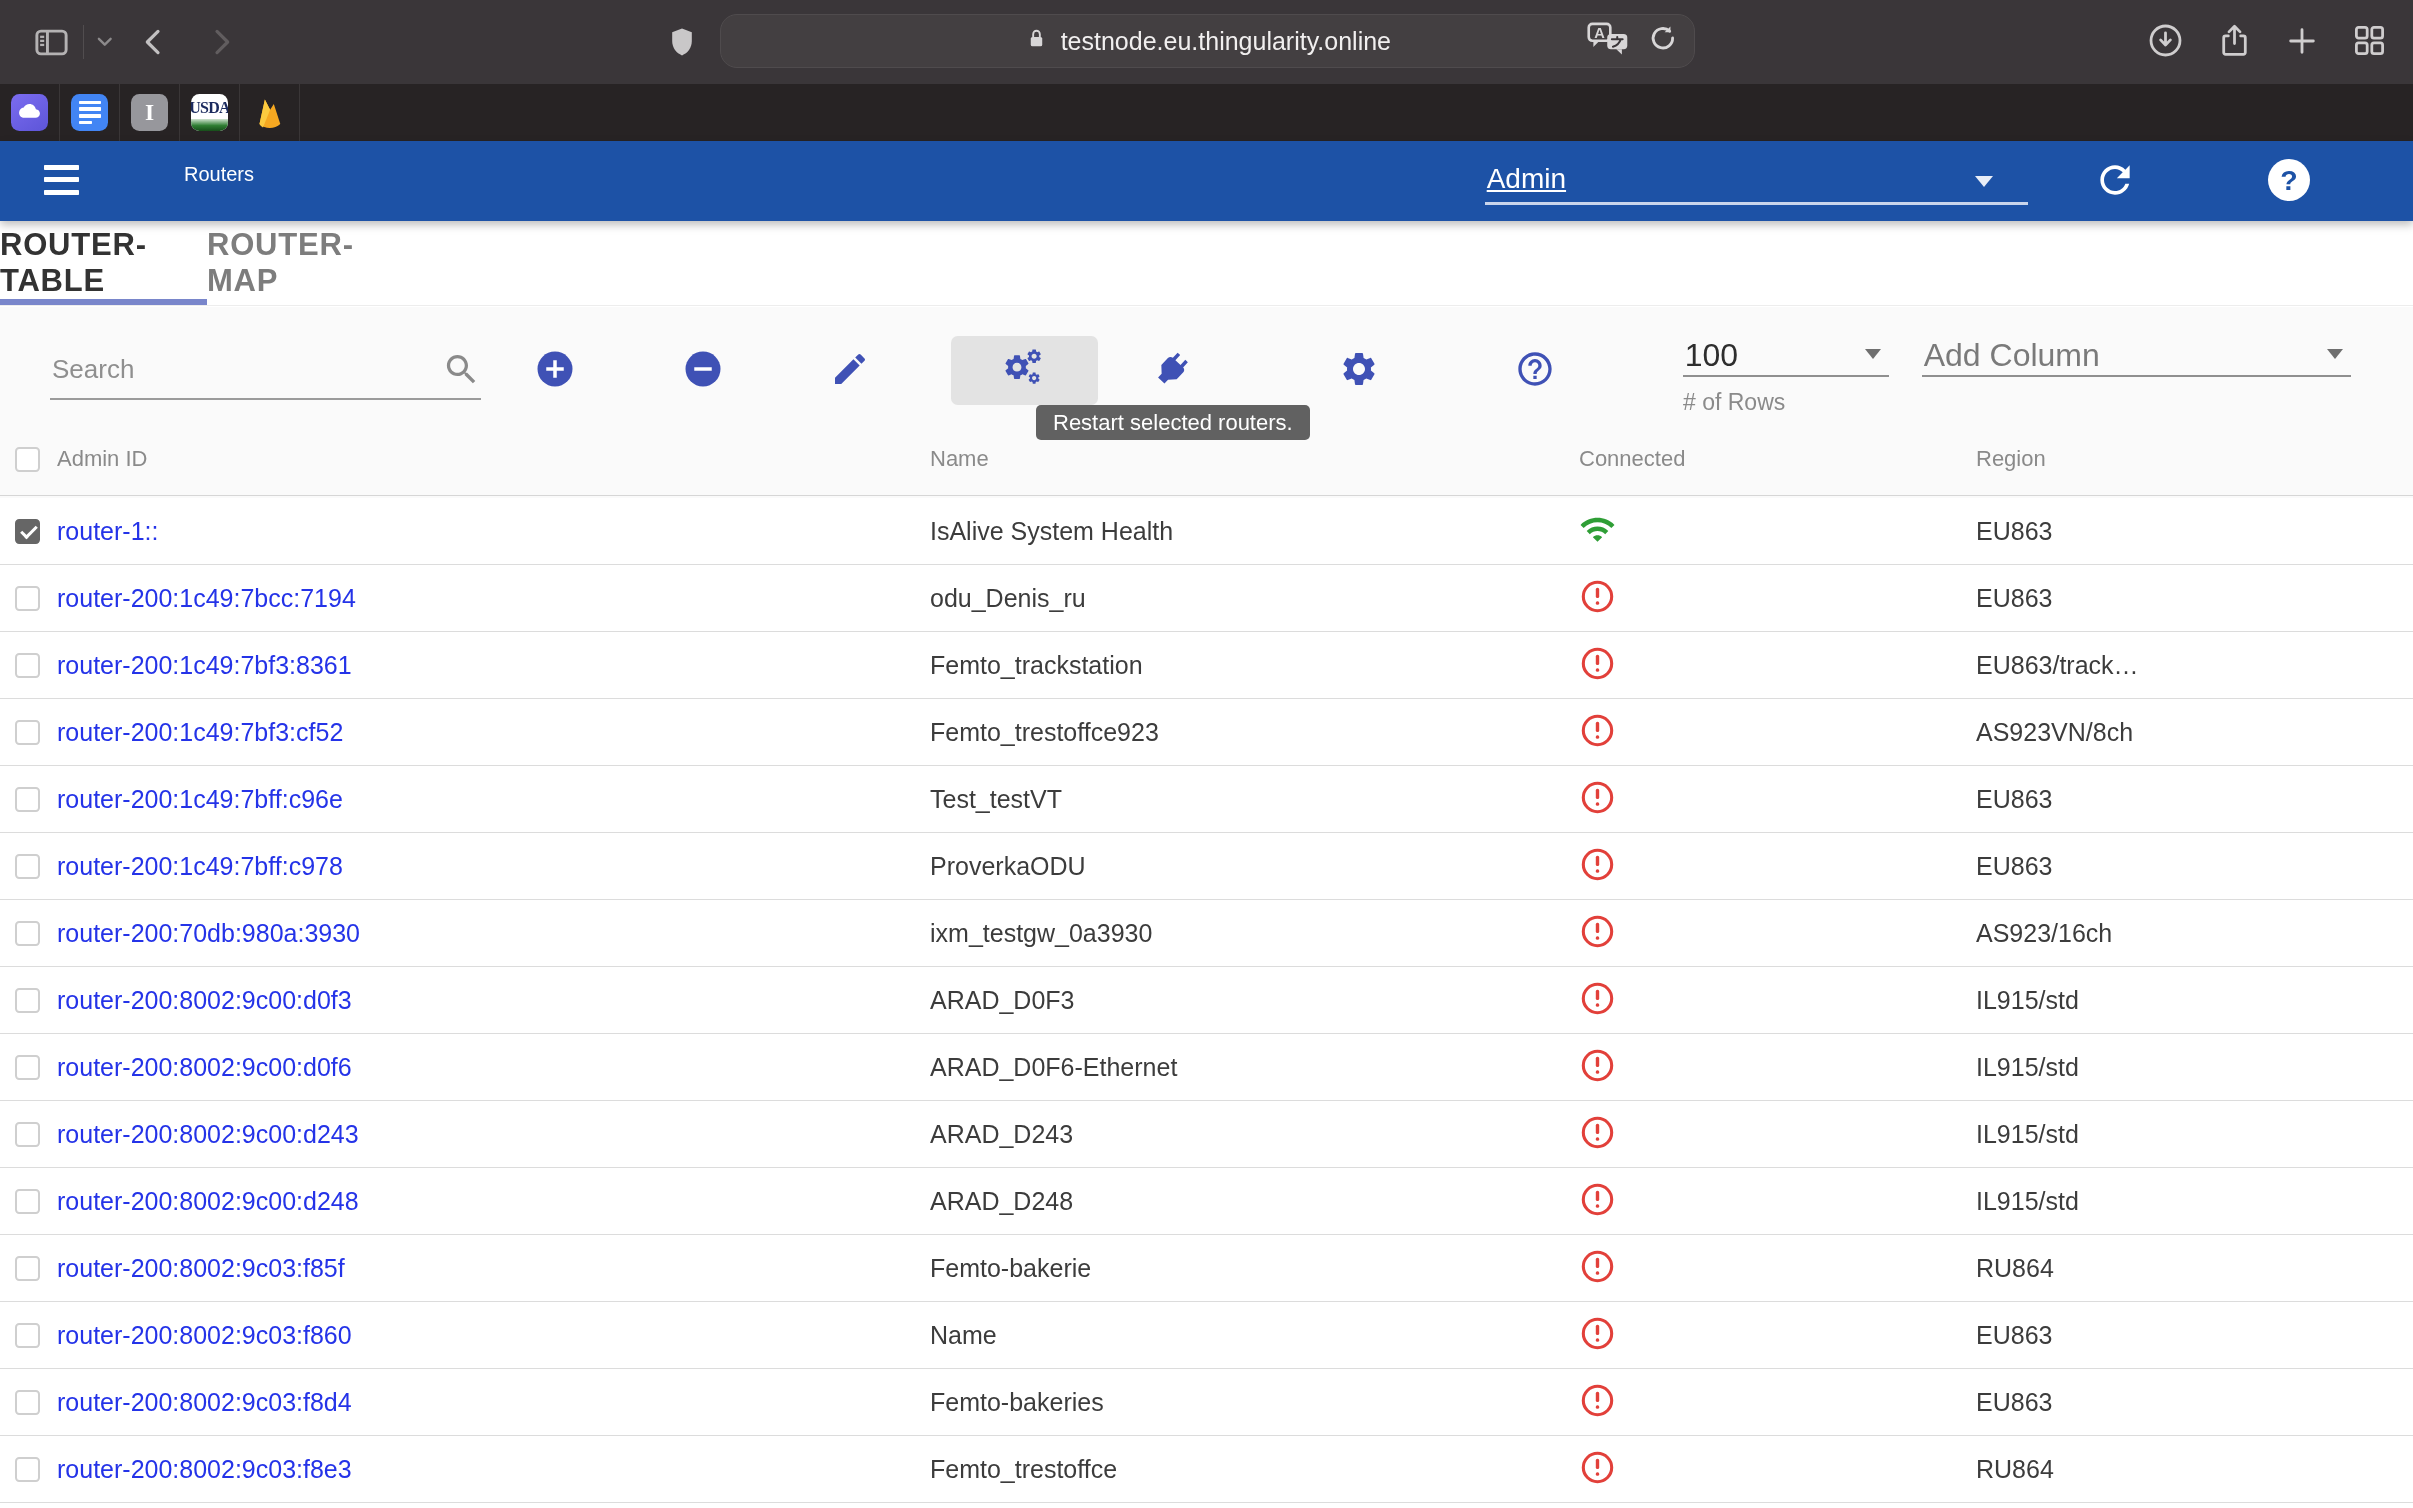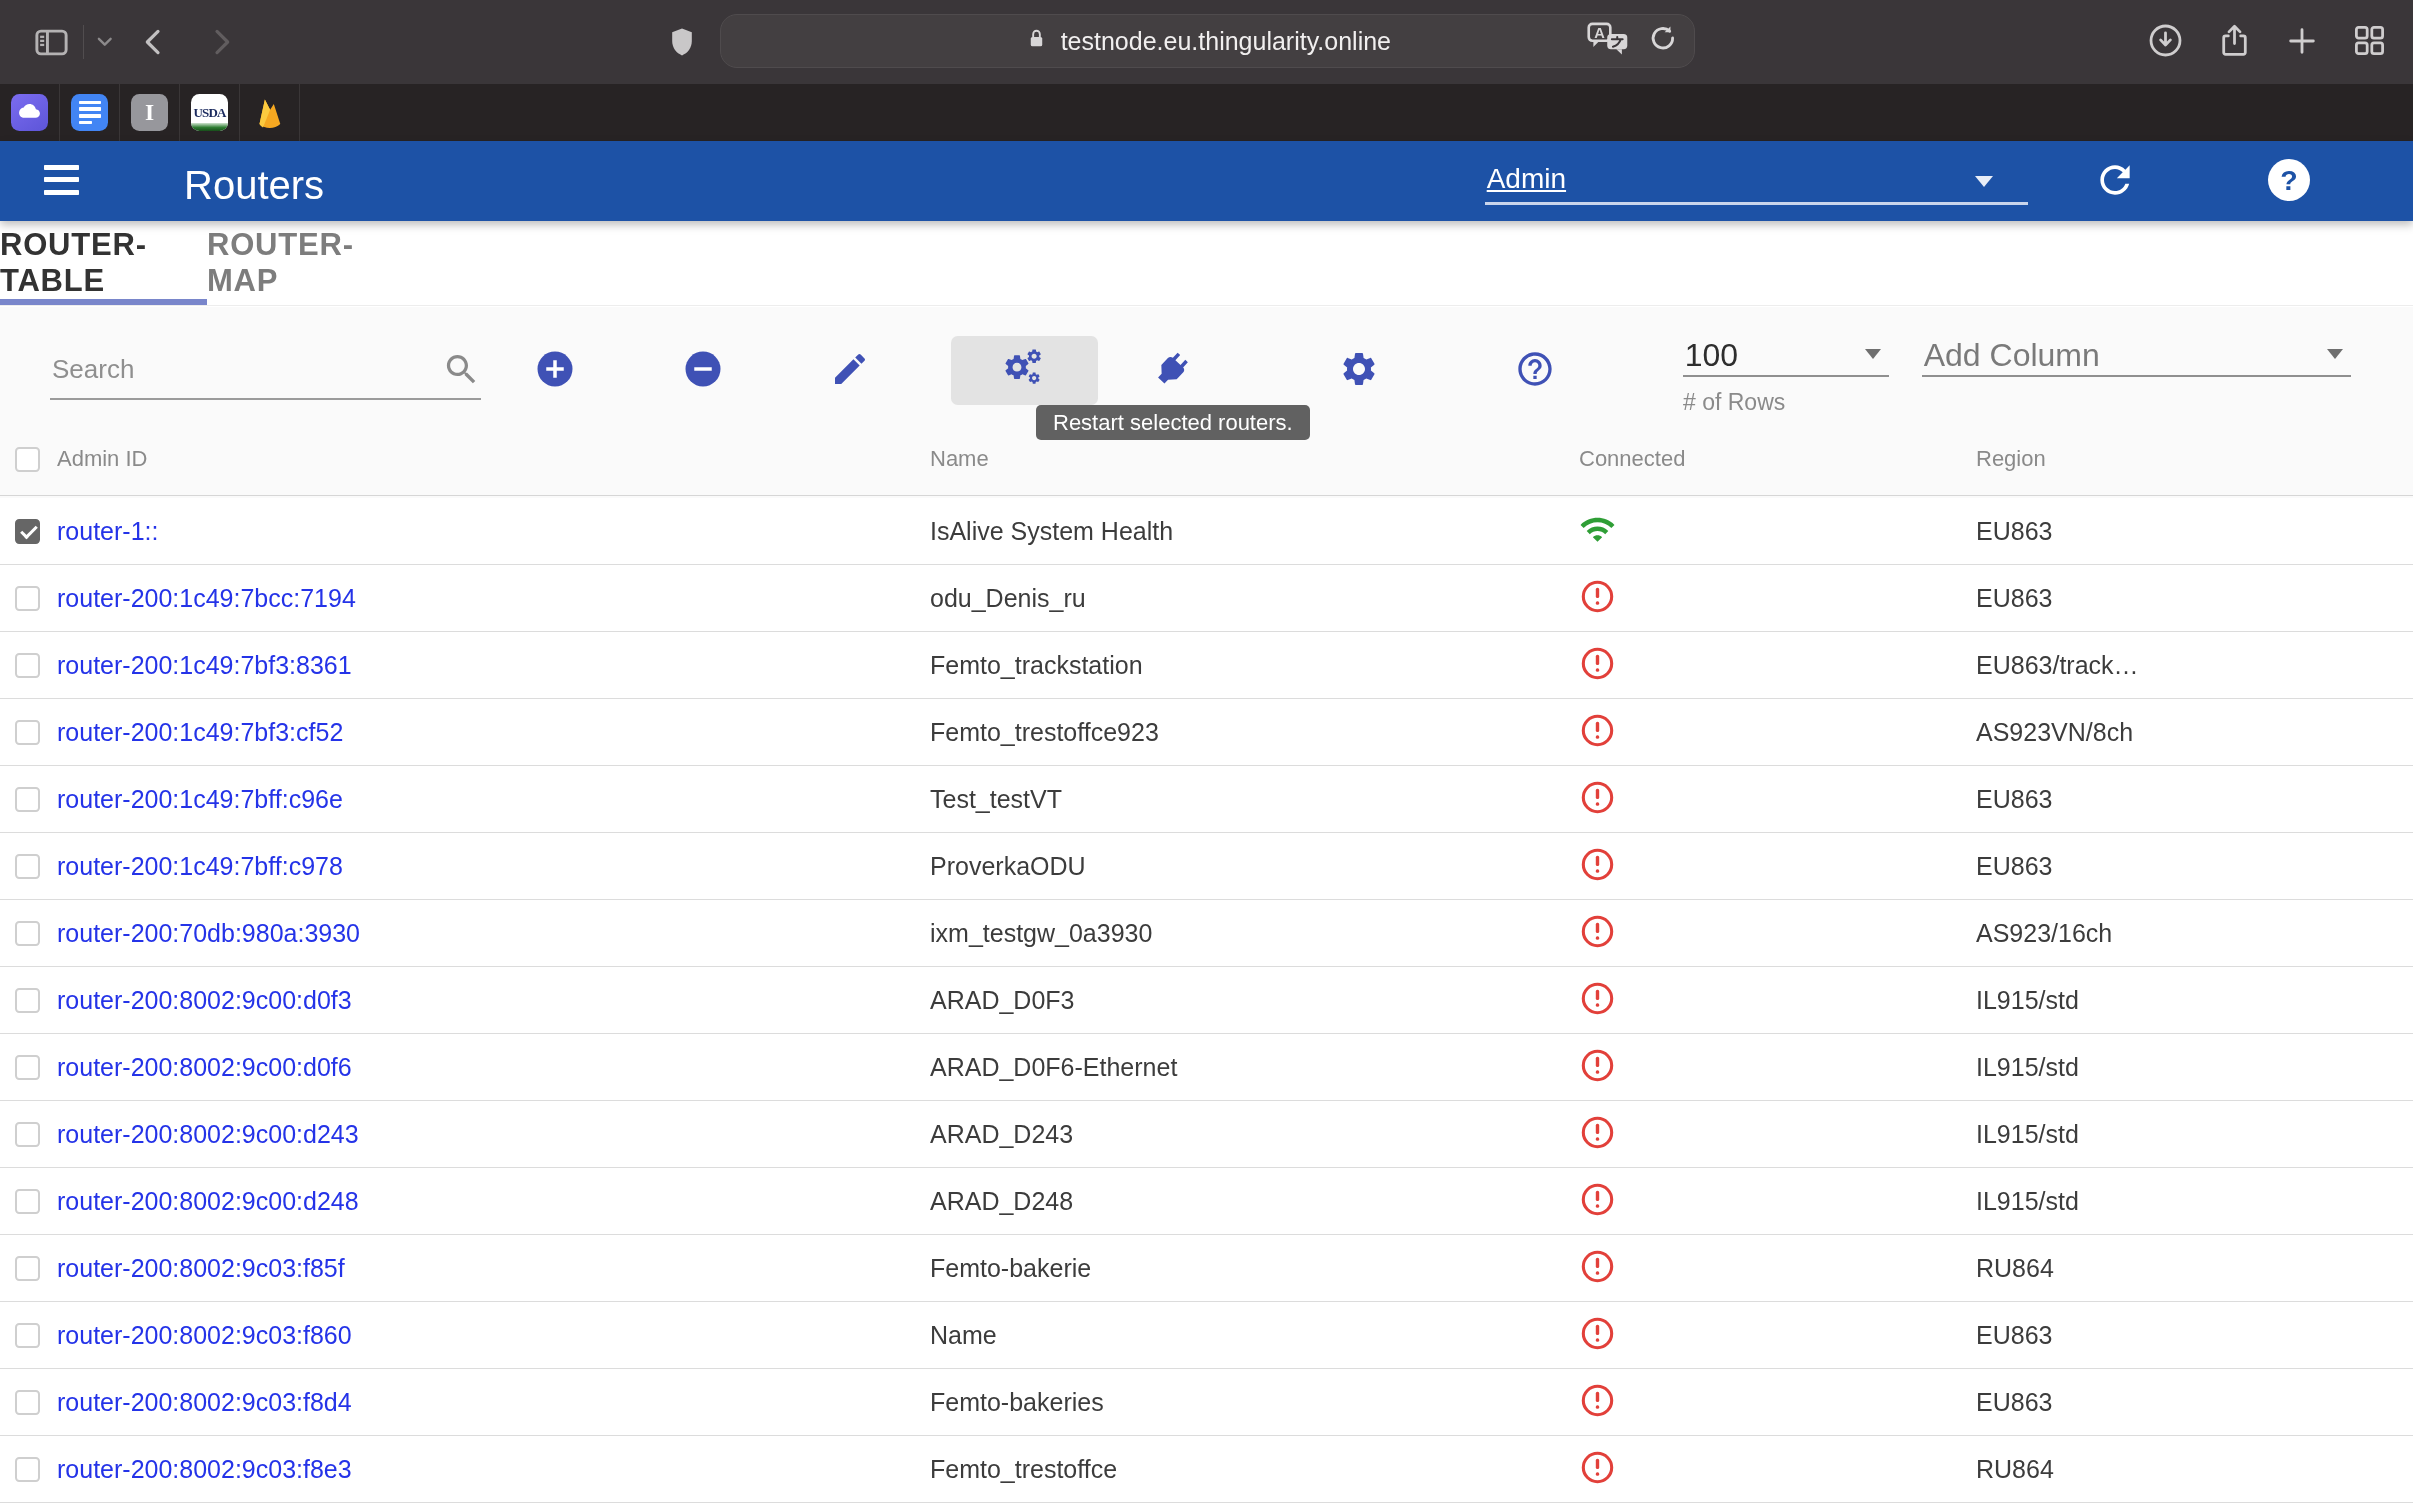--- a/index.html
+++ b/index.html
@@ -24,34 +24,34 @@
   .b-right{position:absolute;right:25px;top:0;height:84px;display:flex;align-items:center;gap:32px;color:#cfcdce;}
 
   
   .tabstrip{position:absolute;left:0;top:84px;width:2413px;height:57px;background:#272324;display:flex;}
   .pinned{width:60px;height:57px;display:flex;align-items:center;justify-content:center;border-right:1.7px solid #3a3637;}
   .fav{width:37px;height:37px;border-radius:8.4px;display:flex;align-items:center;justify-content:center;overflow:hidden;}
   .fav-cloud{background:linear-gradient(145deg,#7b6cf0,#5d55d8);color:#fff;}
   .fav-docs{background:#4285f4;}
   .fav-info{background:#97979c;color:#fff;font-size:23.5px;font-weight:bold;font-family:"Liberation Serif",serif;}
   .fav-usda{background:#fff;flex-direction:column;justify-content:flex-start;}
-  .usda-txt{font-family:"Liberation Serif",serif;font-weight:bold;font-size:13px;color:#1b2a5e;margin-top:11px;letter-spacing:-0.8px;}
+  .usda-txt{font-family:"Liberation Serif",serif;font-weight:bold;font-size:16px;color:#1b2a5e;margin-top:5px;letter-spacing:-0.8px;}
   .usda-field{width:100%;height:13.4px;margin-top:1.7px;background:linear-gradient(180deg,#cfe3cf 0%,#2e7d32 55%,#174d1a 100%);}
   .docbars{width:22px;height:25px;display:flex;flex-direction:column;gap:3.4px;justify-content:center;}
   .docbars i{display:block;height:3.4px;background:#fff;border-radius:0.8px;}
   .docbars i:nth-child(4){width:60%;}
   .activetab{flex:1;height:57px;background:#3a3639;display:flex;align-items:center;justify-content:center;gap:13.4px;}
   .activetab .title{color:#eceaeb;font-size:24px;}
 
   
   .app-header{position:absolute;left:0;top:141px;width:2413px;height:80px;background:#1d52a6;
               box-shadow:0 4.2px 8.4px rgba(0,0,0,0.25);z-index:5;}
   .burger{position:absolute;left:44px;top:23.5px;width:35px;height:30px;display:flex;flex-direction:column;justify-content:space-between;cursor:pointer;}
   .burger i{display:block;height:5px;background:#fff;border-radius:0.8px;}
-  .app-title{position:absolute;left:184px;top:22px;color:#fff;font-size:40px;}
+  .app-title{position:absolute;left:184px;top:22px;color:#fff;font-size:20px;}
   .admin-select{position:absolute;left:1485px;top:11.7px;width:543px;height:52px;cursor:pointer;}
   .admin-select .val{position:absolute;left:1.7px;top:10px;color:#fff;font-size:28px;text-decoration:underline;}
   .admin-select .caret{position:absolute;right:35px;top:23.5px;width:0;height:0;
       border-left:9.2px solid transparent;border-right:9.2px solid transparent;border-top:11px solid #e8edf7;}
   .admin-select .uline{position:absolute;left:0;bottom:0;width:100%;height:2.5px;background:#c9d5ec;}
   .hdr-refresh{position:absolute;left:2093px;top:17px;color:#fff;cursor:pointer;}
   .hdr-help{position:absolute;left:2268px;top:18.4px;width:42px;height:42px;border-radius:50%;background:#fff;
             color:#1d52a6;font-size:28.5px;font-weight:bold;display:flex;align-items:center;justify-content:center;cursor:pointer;}
 
   

